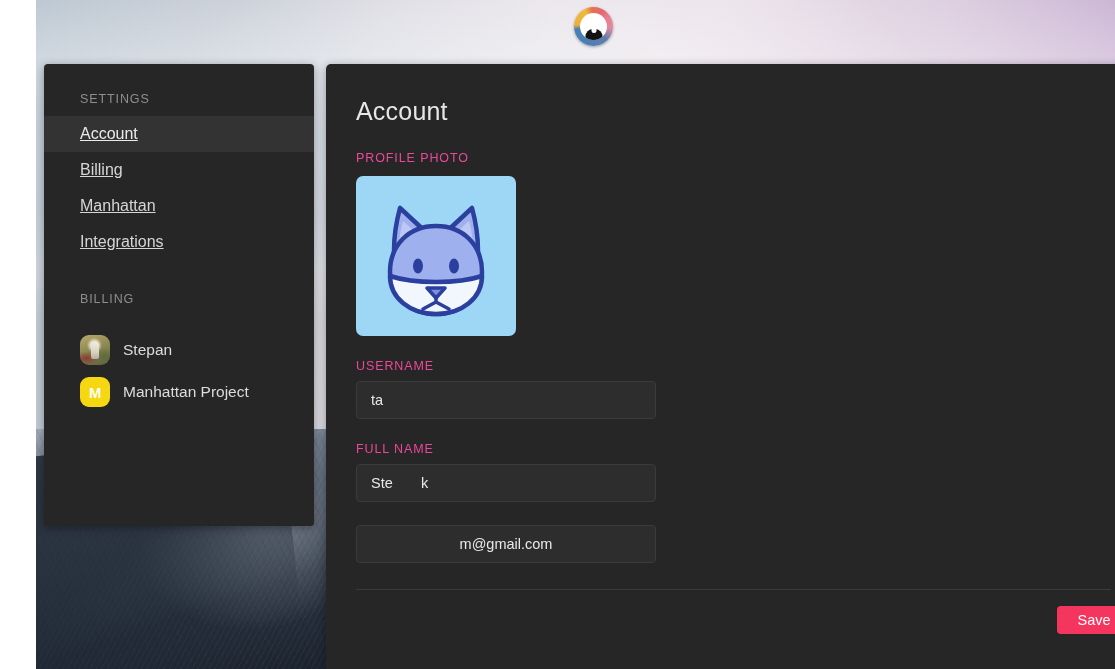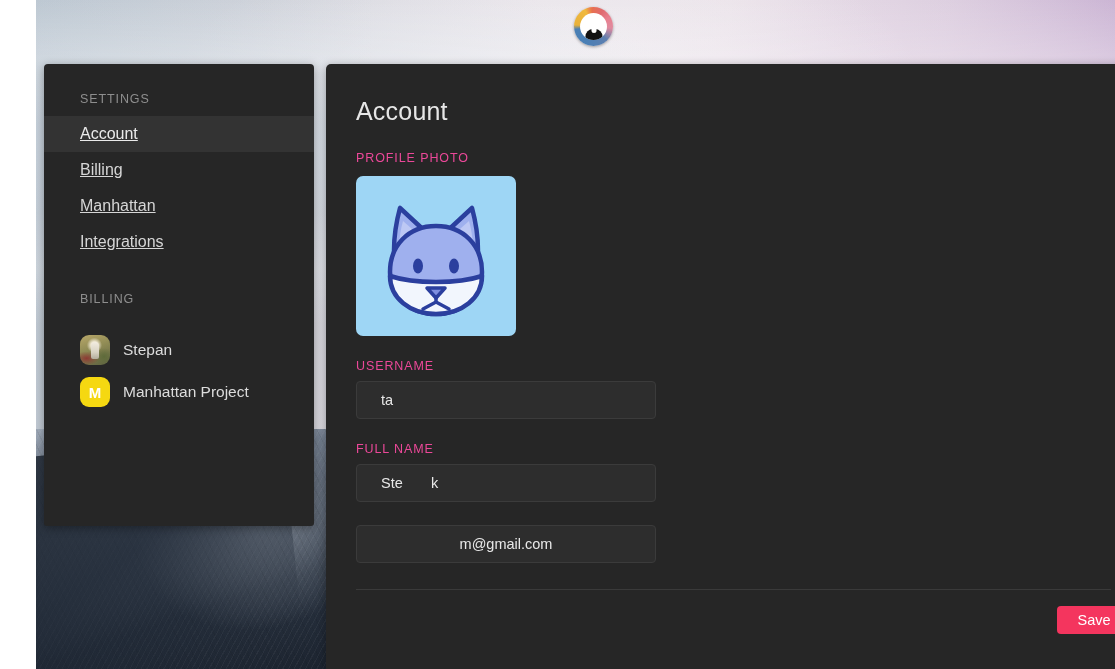--- a/index.html
+++ b/index.html
@@ -256,21 +256,21 @@
     display: block;
     margin-left: 30px;
     width: 300px;
     height: 38px;
     background: #2d2d2d;
     border: 1px solid #3b3b3b;
     border-radius: 4px;
     color: #e8e8e8;
     font-family: "Liberation Sans", sans-serif;
     font-size: 14.5px;
-    padding: 0 24px;
+    padding: 0 14px;
     outline: none;
   }
   .text-input::placeholder { color: #8a8a8a; }
   #email-input { text-align: center; }
 
   #form-divider {
     margin: 26px 0 0 30px;
     width: 755px;
     height: 1px;
     background: #3a3a3a;

